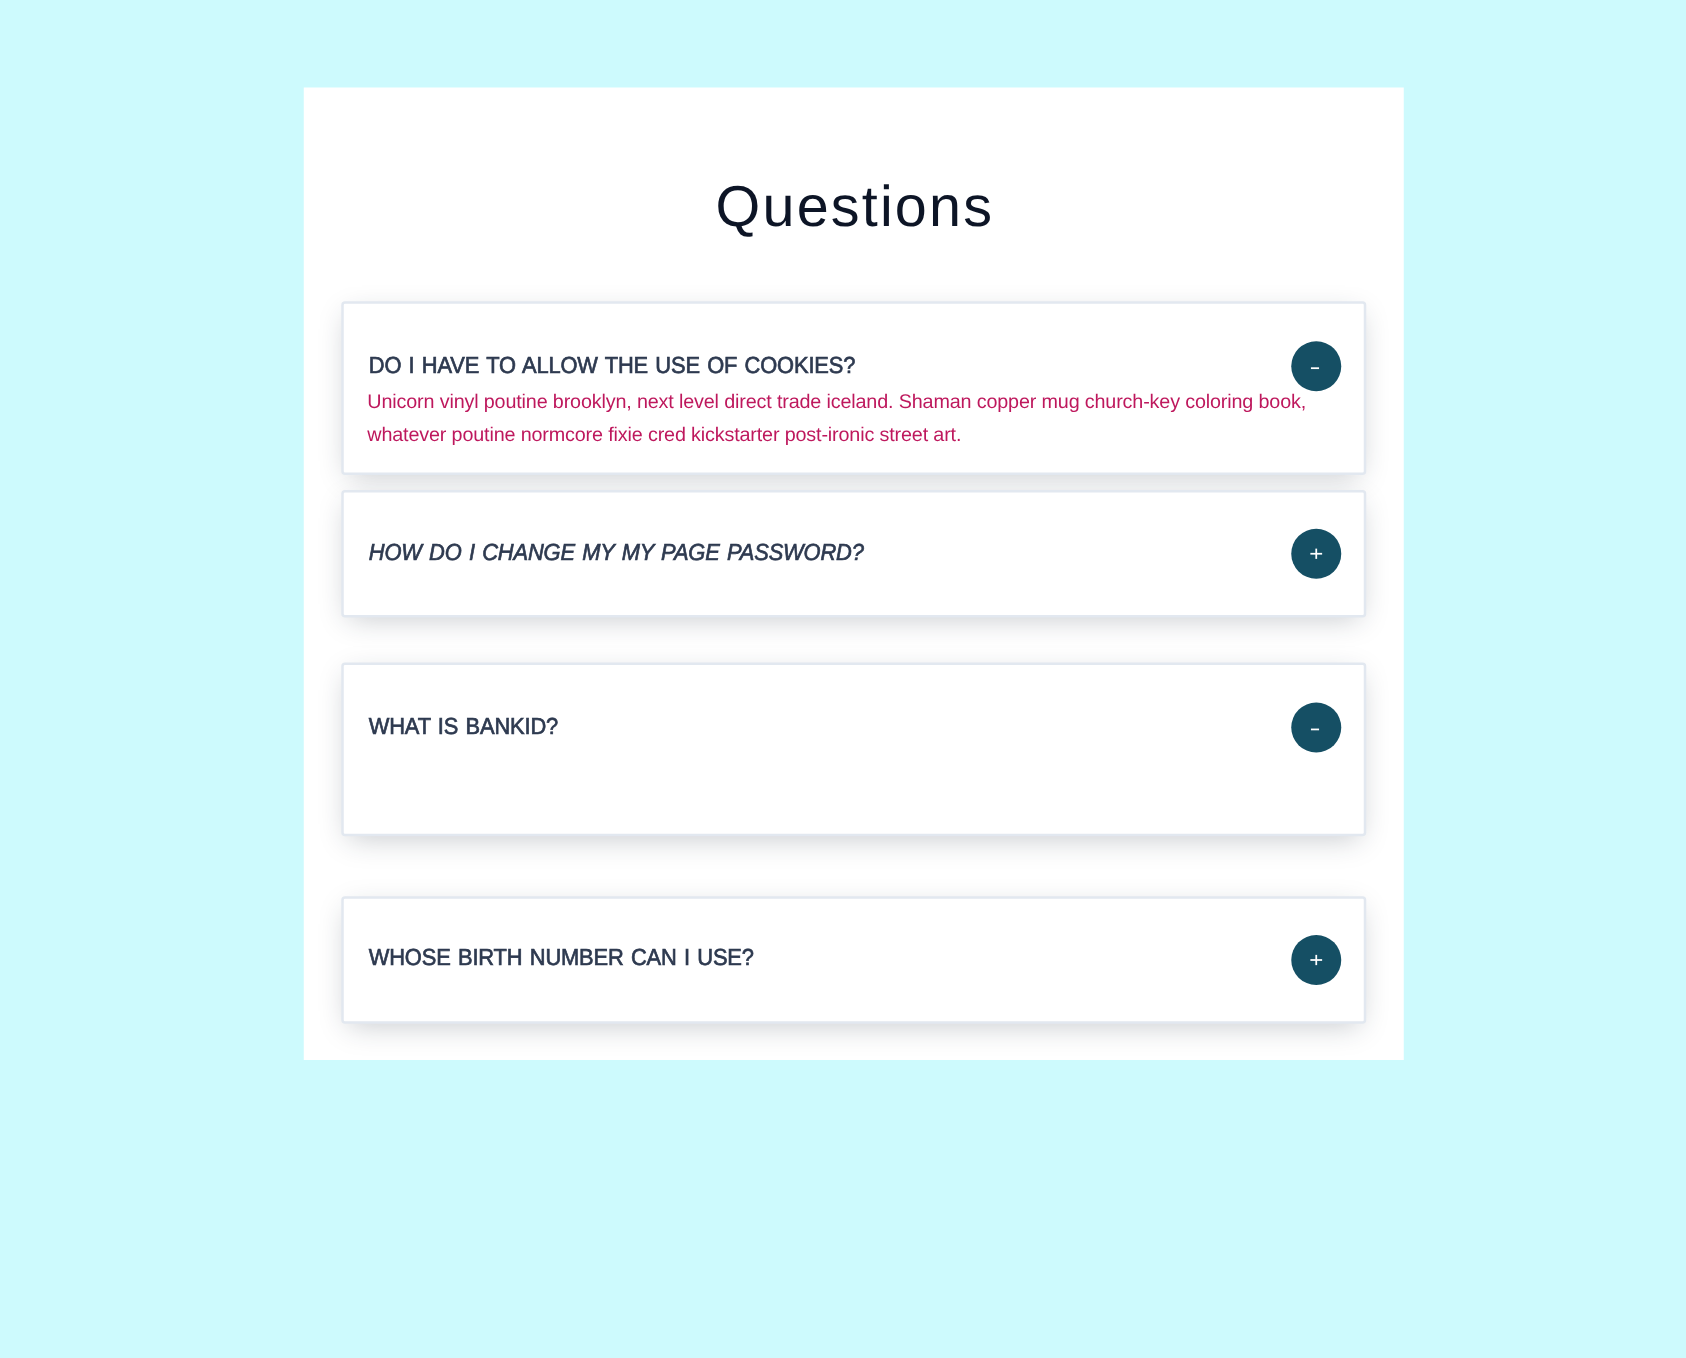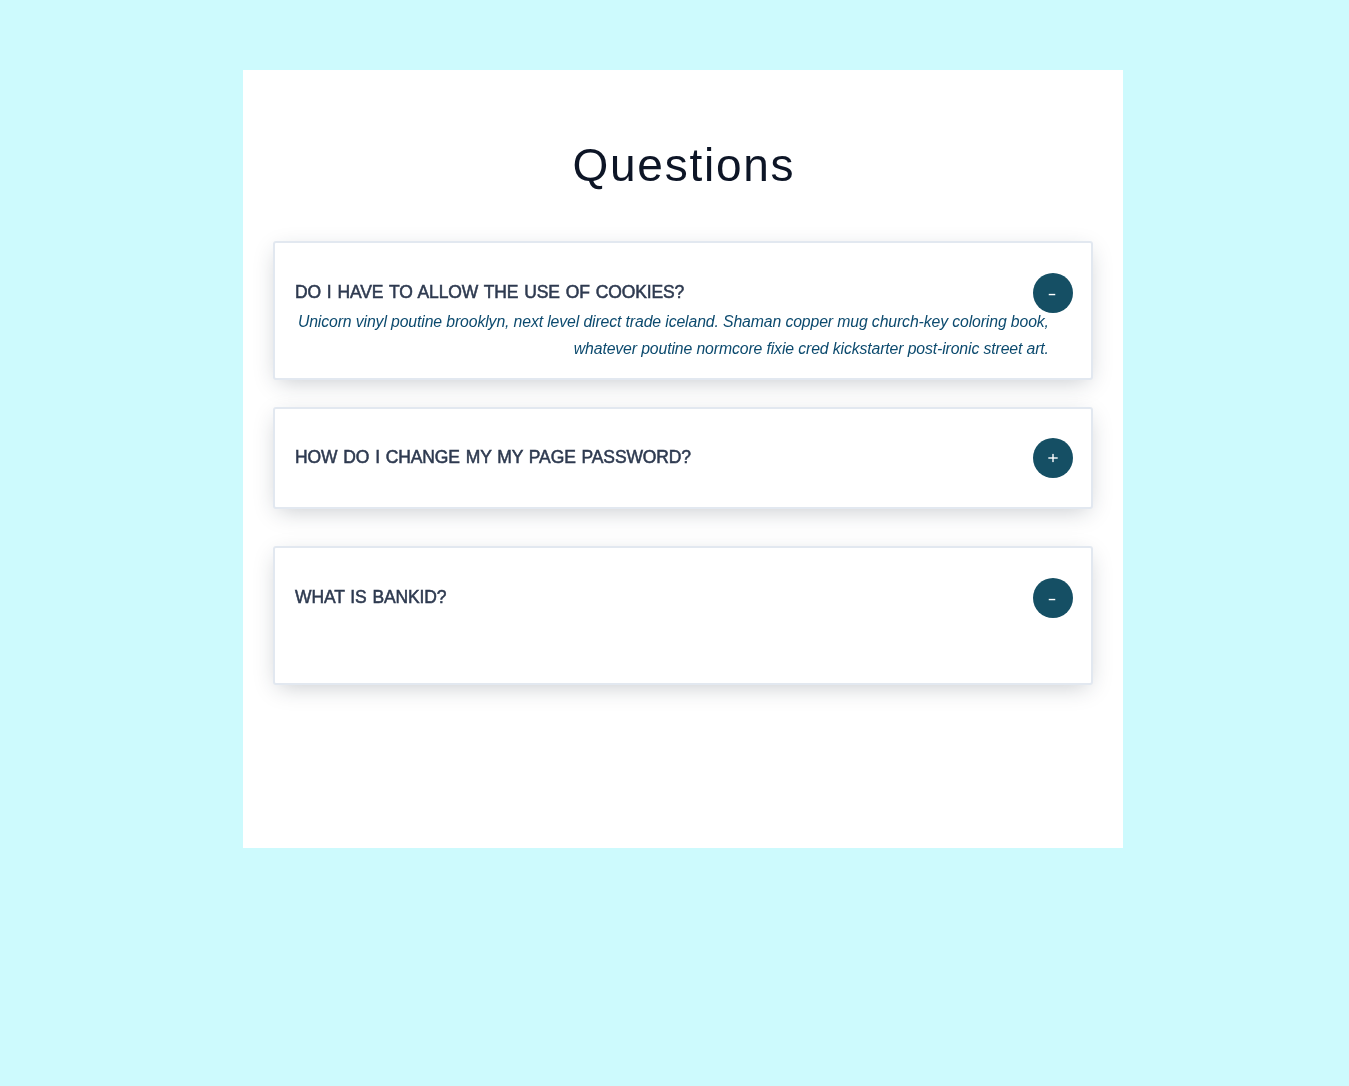--- a/index.html
+++ b/index.html
@@ -31,35 +31,35 @@
     font-weight: 400;
     line-height: 1;
     color: #0d1526;
     letter-spacing: 1.75px;
     text-indent: 1.75px;
   }
 
   .faq-list {
     position: absolute;
     left: 0; top: 0;
-    width: 880px; height: 946px; text-align: right;
+    width: 880px; height: 946px;
   }
 
   .faq-item {
     position: absolute;
     left: 29.7px;
     width: 820.3px;
     background: #ffffff;
     border: 2px solid #e2e8f0;
     border-radius: 3px;
     box-shadow: 0 6px 22px -5px rgba(30, 41, 59, 0.26);
   }
   .faq-item.i1 { top: 170.7px; height: 139.3px; }
-  .faq-item.i2 { top: 337px; height: 102.2px; }
-  .faq-item.i3 { top: 476.0px; height: 139.0px; }
+  .faq-item.i2 { top: 322px; height: 102.2px; font-style: italic; }
+  .faq-item.i3 { top: 460px; height: 139.0px; }
   .faq-item.i4 { top: 646.8px; height: 102.3px; }
   .faq-item.i5 { top: 781.2px; height: 102.3px; }
 
   .faq-question {
     position: absolute;
     left: 20.1px;
     margin: 0;
     font-size: 18.5px;
     font-weight: 400;
     line-height: 20px;
@@ -78,23 +78,22 @@
   .i5 .faq-question { top: 38.5px; }
 
   .faq-answer {
     position: absolute;
     left: 19.2px; top: 66.8px;
     width: 755px;
     margin: 0;
     font-size: 15.8px;
     font-weight: 400;
     line-height: 26.2px;
-    color: #0c4a6e;
+    color: #be185d;
     letter-spacing: -0.12px;
-    font-style: italic;
   }
 
   .faq-toggle {
     position: absolute;
     right: 18.4px;
     width: 40px; height: 40px;
     padding: 0; margin: 0;
     border: none;
     border-radius: 50%;
     background: #154f64;
@@ -147,16 +146,27 @@
       <h3 class="faq-question">WHAT IS BANKID?</h3>
       <button class="faq-toggle">
         <span>
           <svg width="12" height="12" viewBox="0 0 12 12" aria-hidden="true">
               <rect x="1.75" y="6.85" width="6.5" height="1.4" fill="#ffffff"></rect>
             </svg>
         </span>
       </button>
     </div>
 
+    <div class="faq-item i4">
+      <h3 class="faq-question">WHOSE BIRTH NUMBER CAN I USE?</h3>
+      <button class="faq-toggle">
+        <span>
+          <svg width="12" height="12" viewBox="0 0 12 12" aria-hidden="true">
+              <rect x="1.3" y="5.3" width="9.4" height="1.4" fill="#ffffff"></rect>
+              <rect x="5.3" y="1.9" width="1.4" height="8.2" fill="#ffffff"></rect>
+            </svg>
+        </span>
+      </button>
+    </div>
 
 
   </div>
 </div>
 
 </body></html>

